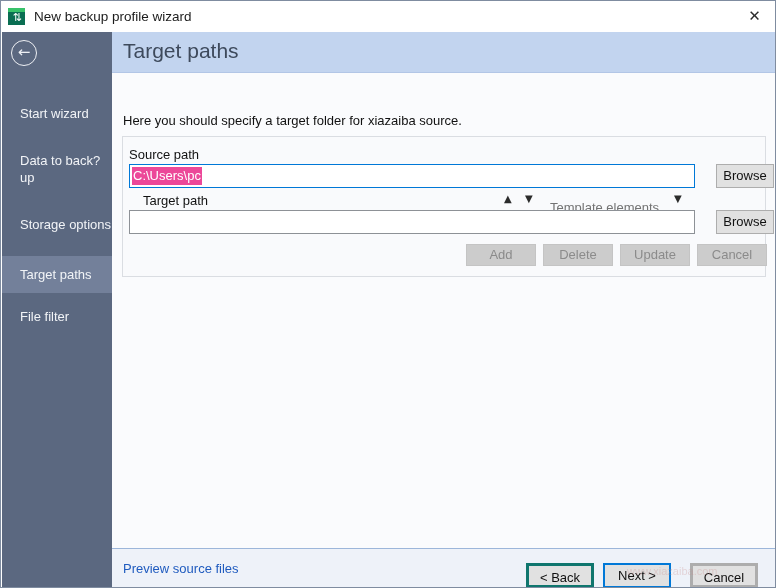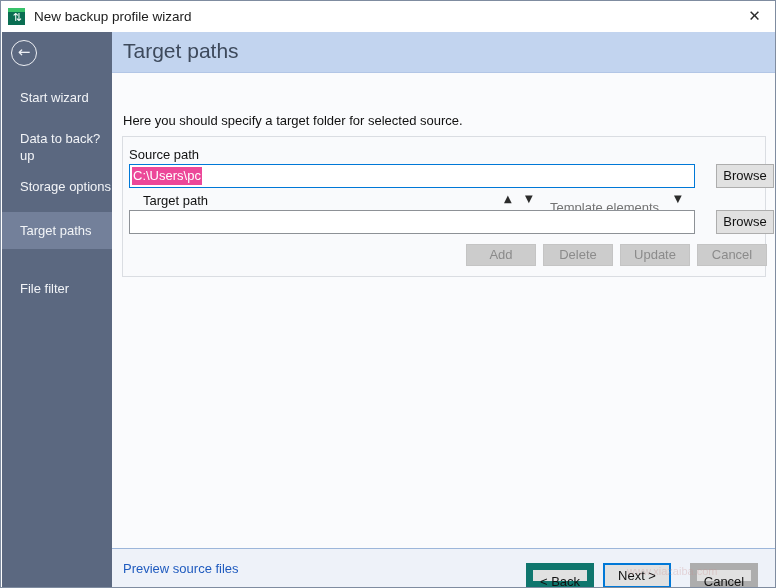--- a/index.html
+++ b/index.html
@@ -107,20 +107,21 @@
     left: 0; top: 50px;
     width: 110px;
   }
   .nav-item {
     padding: 7px 0 7px 18px;
     color: #f2f4f7;
     font-size: 13px;
     line-height: 17px;
     min-height: 18px;
     box-sizing: border-box;
+    margin-top: 16px;
   }
   .nav-item.spacer-b { margin-bottom: 10px; }
   .nav-item.selected {
     background: #73809a;
     padding-top: 10px;
     padding-bottom: 10px;
   }
 
   
   .content {
@@ -273,21 +274,21 @@
     font-size: 13px;
     color: #1f5bbf;
     white-space: nowrap;
   }
   .nav-btn {
     position: absolute;
     top: 14px;
     width: 68px;
     height: 25px;
     background: #e1e1e1;
-    border: 7px solid #0f766e;
+    border: 3px solid #0f766e;
     box-sizing: border-box;
     font-size: 13px;
     color: #111111;
     text-align: center;
     line-height: 23px;
   }
   .btn-back { left: 414px; }
   .btn-next {
     left: 491px;
     border: 2px solid #0078d7;
@@ -336,31 +337,31 @@
     <div class="close-btn">✕</div>
   </div>
 
   <div class="sidebar">
     <div class="back-circle">←</div>
     <div class="nav">
       <div class="nav-item spacer-b">Start wizard</div>
       <div class="nav-item">Data to back?up</div>
       <div class="nav-item spacer-b">Storage options</div>
       <div class="nav-item selected">Target paths</div>
-      <div class="nav-item" style="margin-top:24px;">File filter</div>
+      <div class="nav-item" style="margin-top:8px;">File filter</div>
     </div>
   </div>
 
   <div class="content">
 
     <div class="banner">
       <div class="banner-title">Target paths</div>
     </div>
 
-    <div class="subtitle">Here you should specify a target folder for selected source.</div>
+    <div class="subtitle">Here you should specify a target folder for xiazaiba source.</div>
 
     <div class="panel">
 
       <div class="field-label src-label">Source path</div>
       <div class="textinput src-input">
         <span class="sel-text">C:\Users\pc</span>
       </div>
       <div class="browse-btn browse-1">Browse</div>
 
       <div class="field-label tgt-label">Target path</div>

